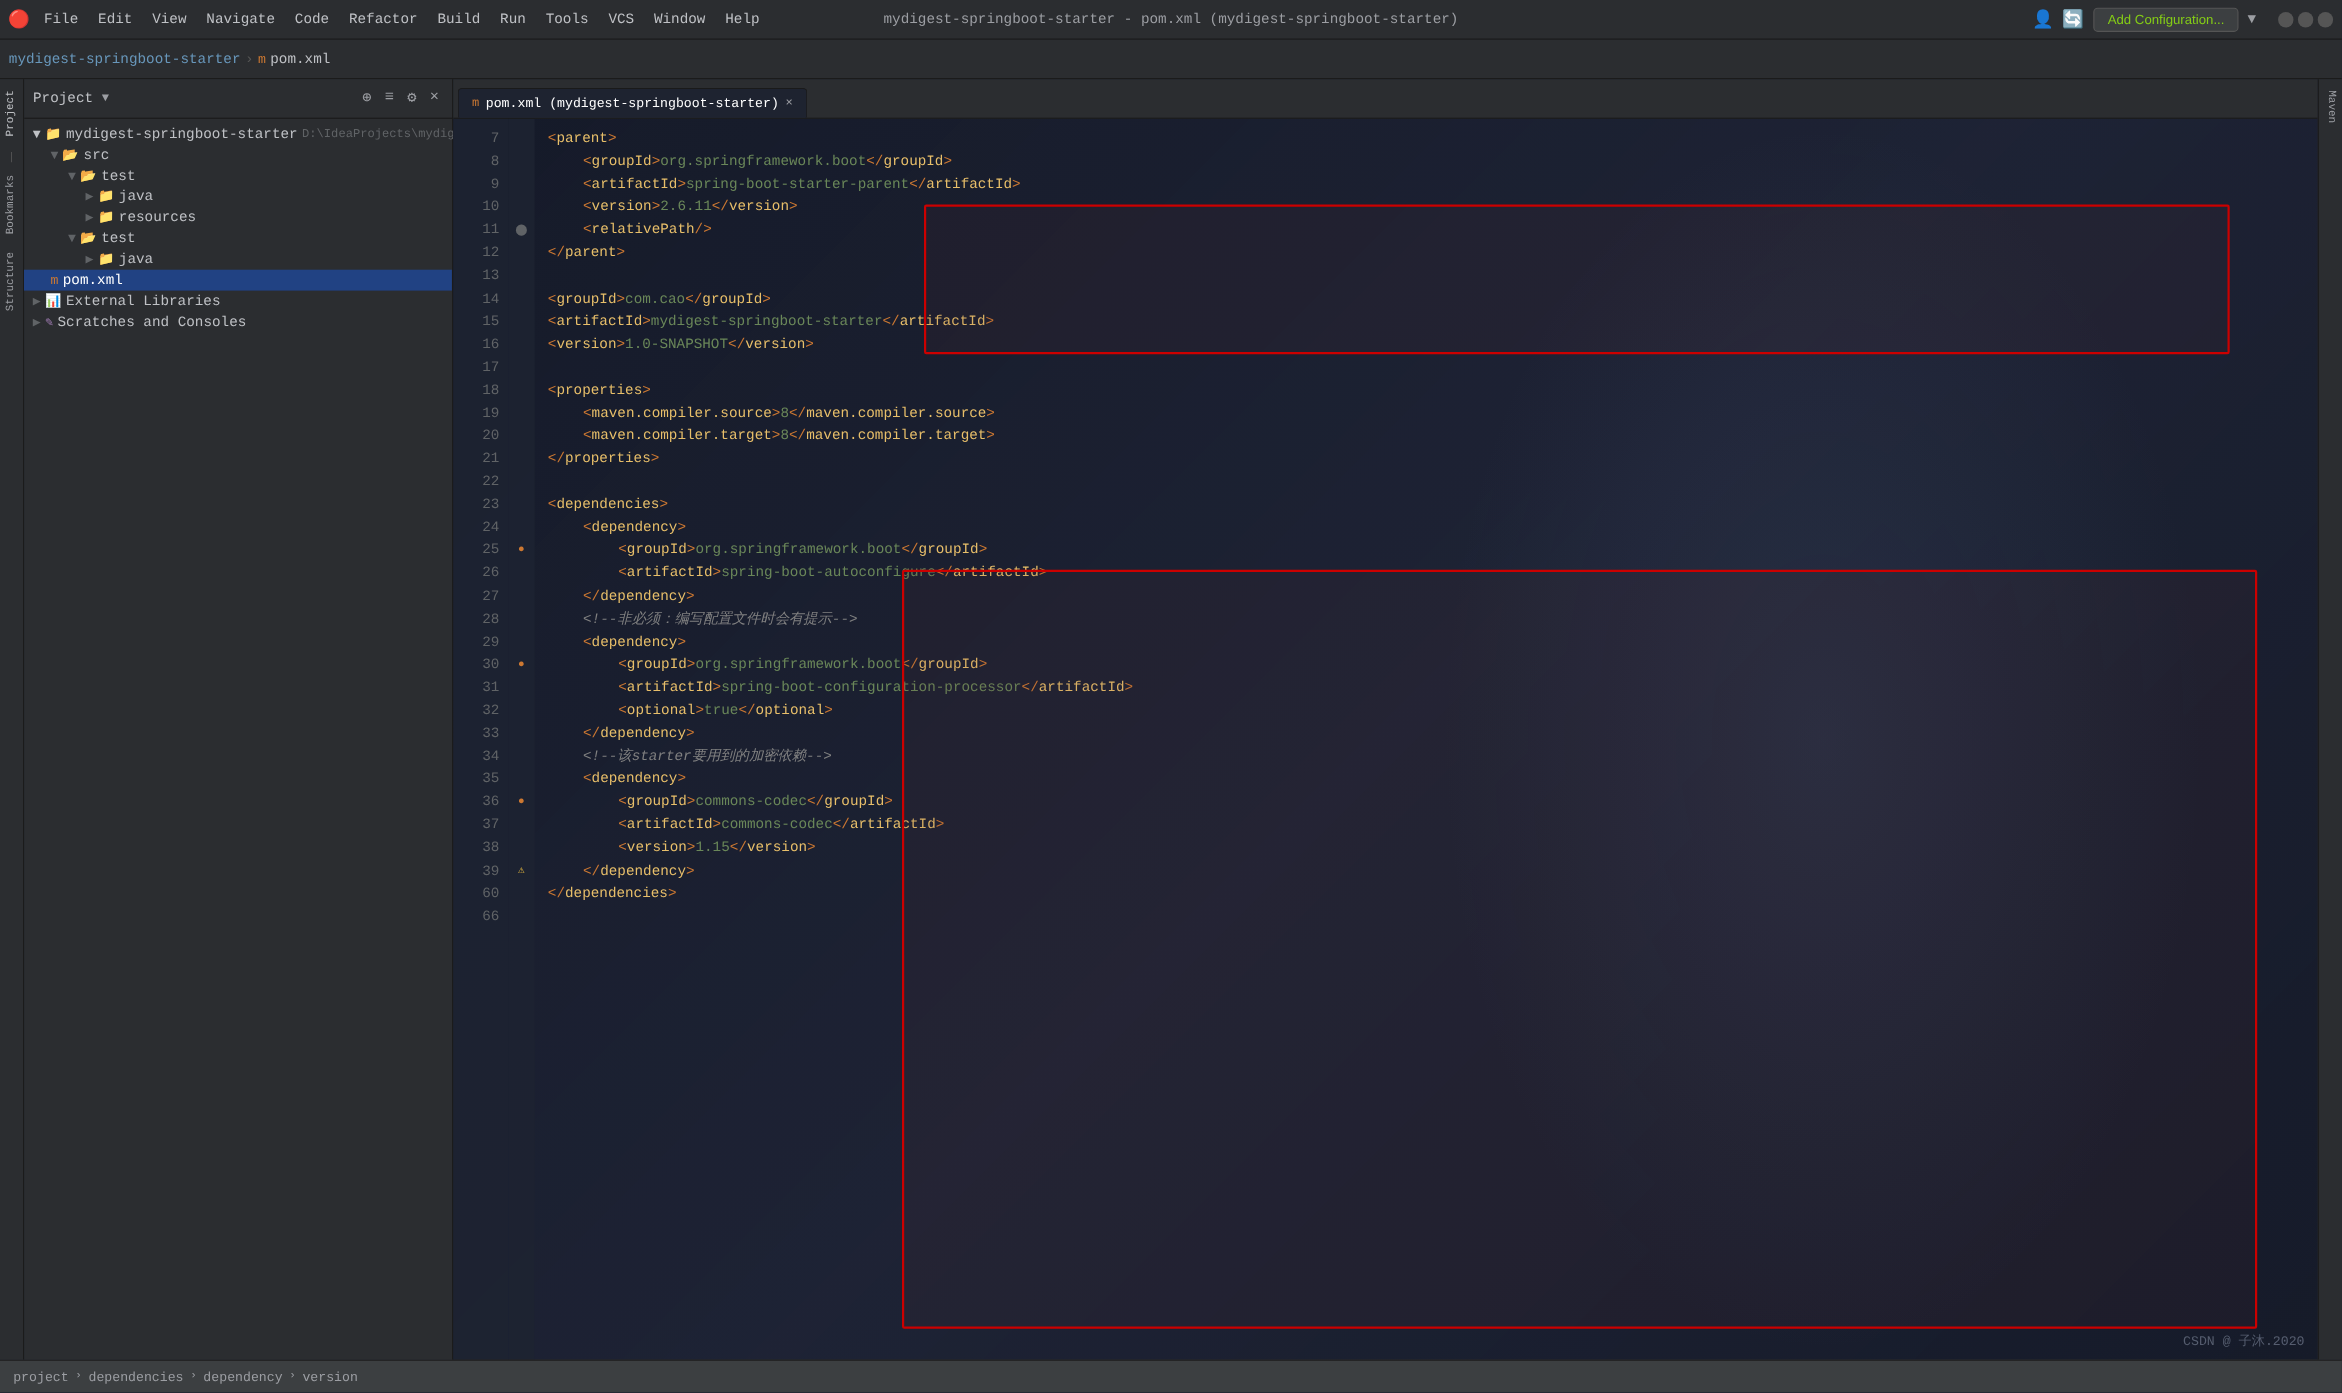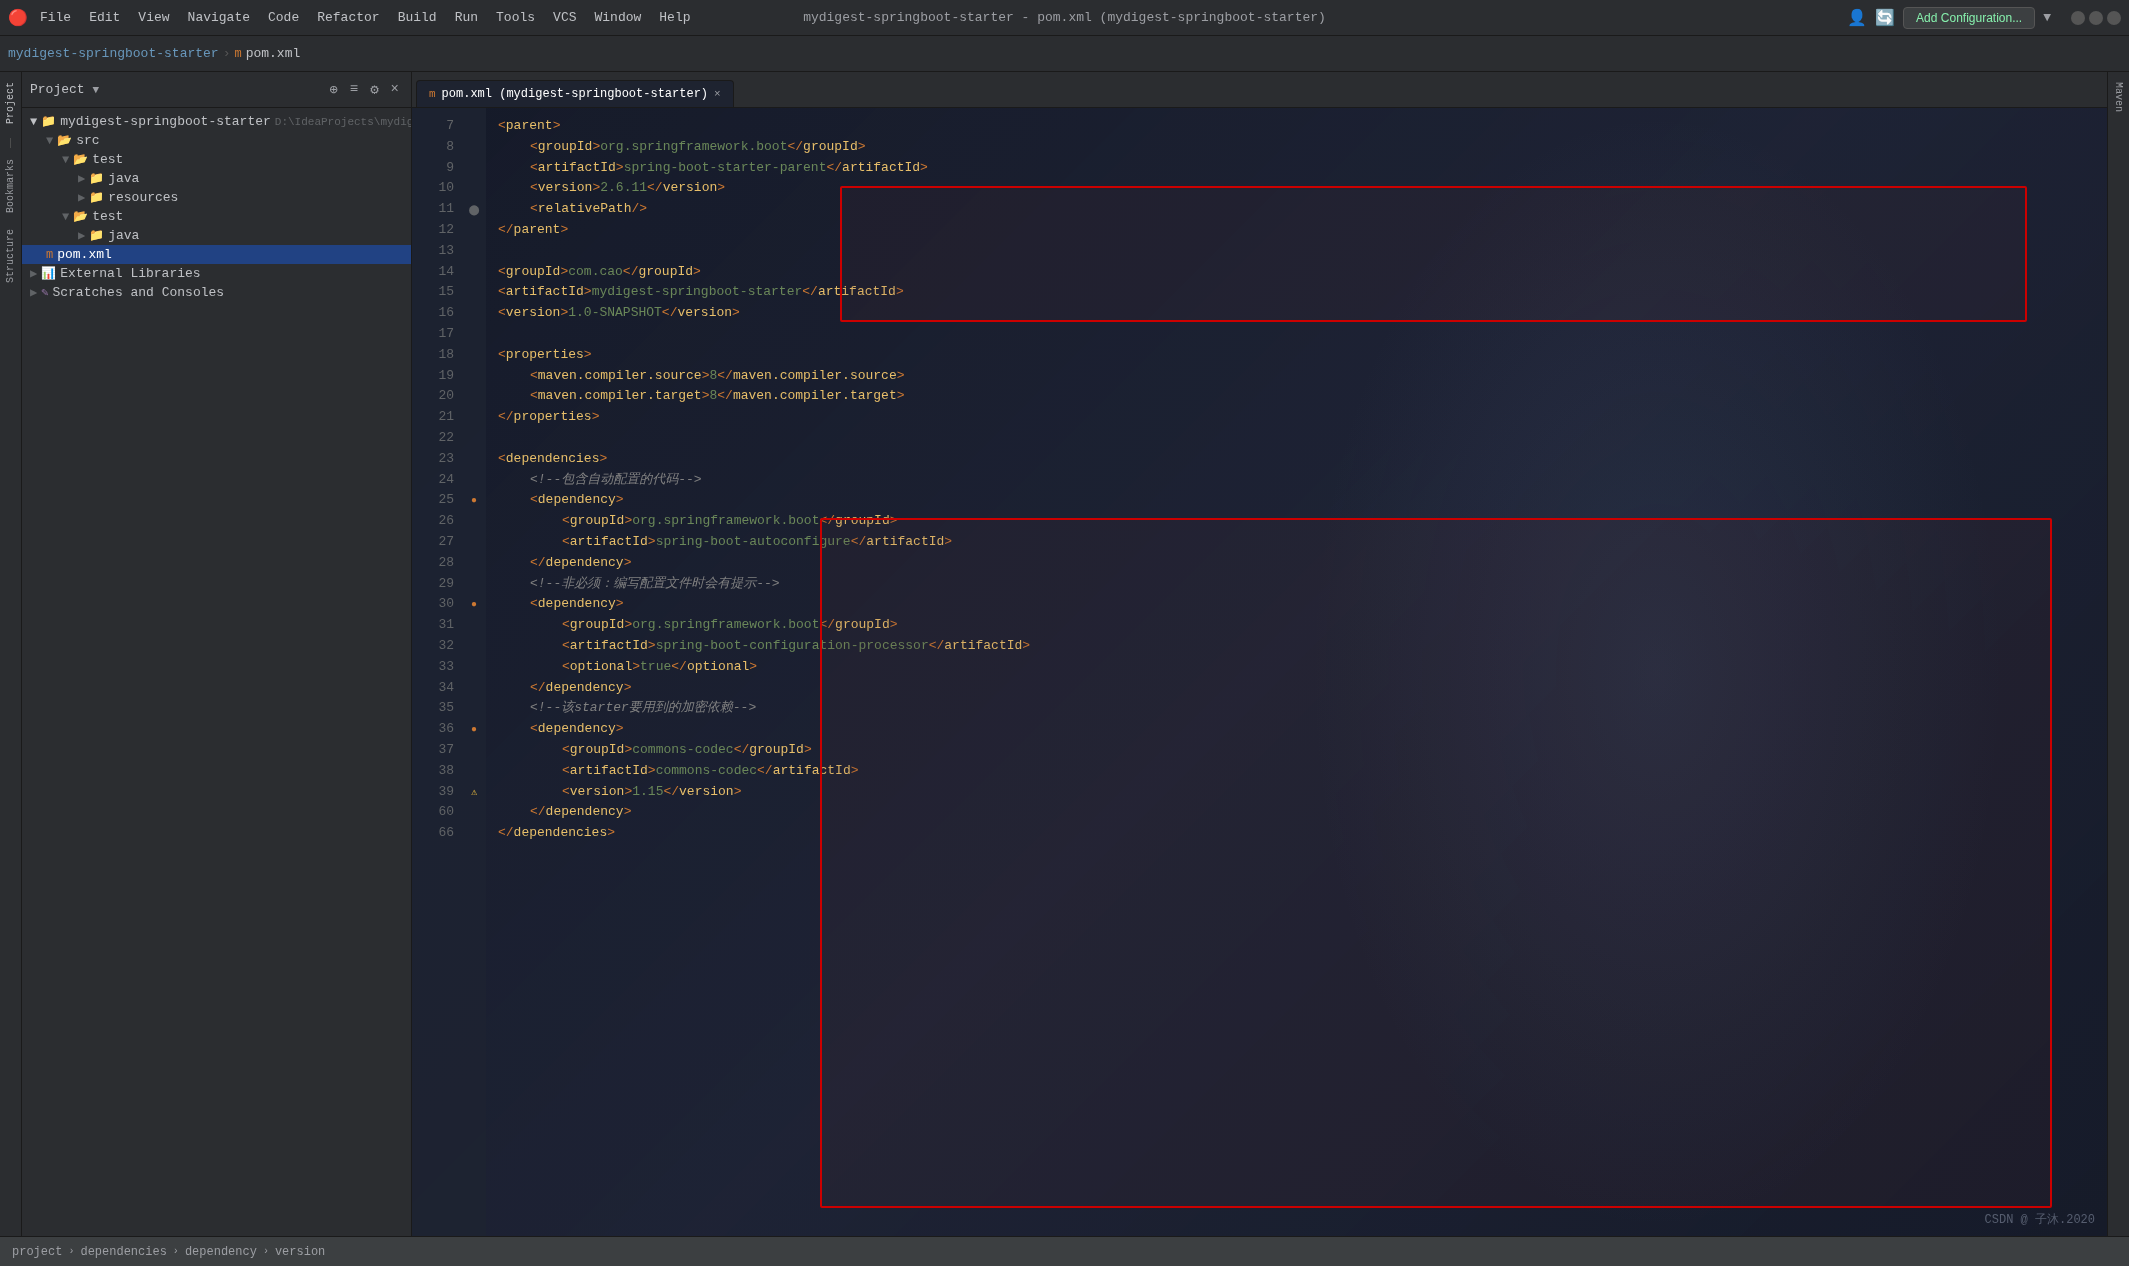--- a/index.html
+++ b/index.html
@@ -43,21 +43,21 @@
     }
     .title-bar-right {
       margin-left: auto;
       display: flex;
       align-items: center;
       gap: 8px;
     }
     .run-config-btn {
       background: #3c3f41;
       border: 1px solid #555;
-      color: #86efac;
+      color: #84cc16;
       padding: 3px 12px;
       border-radius: 4px;
       font-size: 12px;
       cursor: pointer;
     }
     .window-controls {
       display: flex;
       gap: 4px;
       margin-left: 12px;
     }
@@ -727,24 +727,20 @@
           </div>
 
           <div class="code-line">&nbsp;</div>
 
           <div class="code-line">
             <span class="xml-bracket">&lt;</span>
               <span class="xml-tag">dependencies</span>
               <span class="xml-bracket">&gt;</span>
           </div>
 
-          <div class="code-line">
-            <span class="indent" style="width:32px;"></span>
-            <span class="xml-comment">&lt;!--包含自动配置的代码--&gt;</span>
-          </div>
 
           <div class="code-line">
             <span class="indent" style="width:32px;"></span>
             <span class="xml-bracket">&lt;</span>
               <span class="xml-tag">dependency</span>
               <span class="xml-bracket">&gt;</span>
           </div>
 
           <div class="code-line">
             <span class="indent" style="width:64px;"></span>

